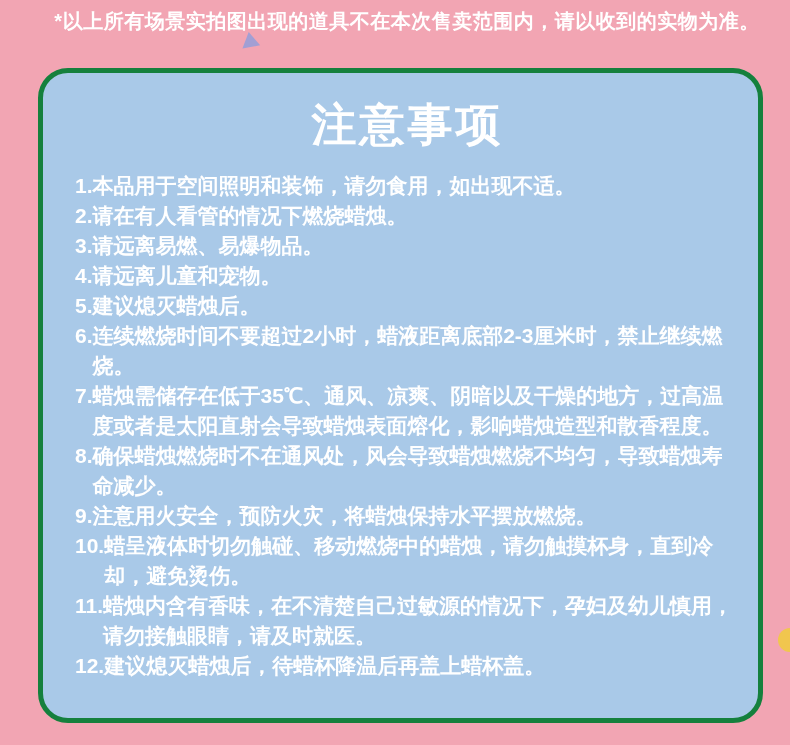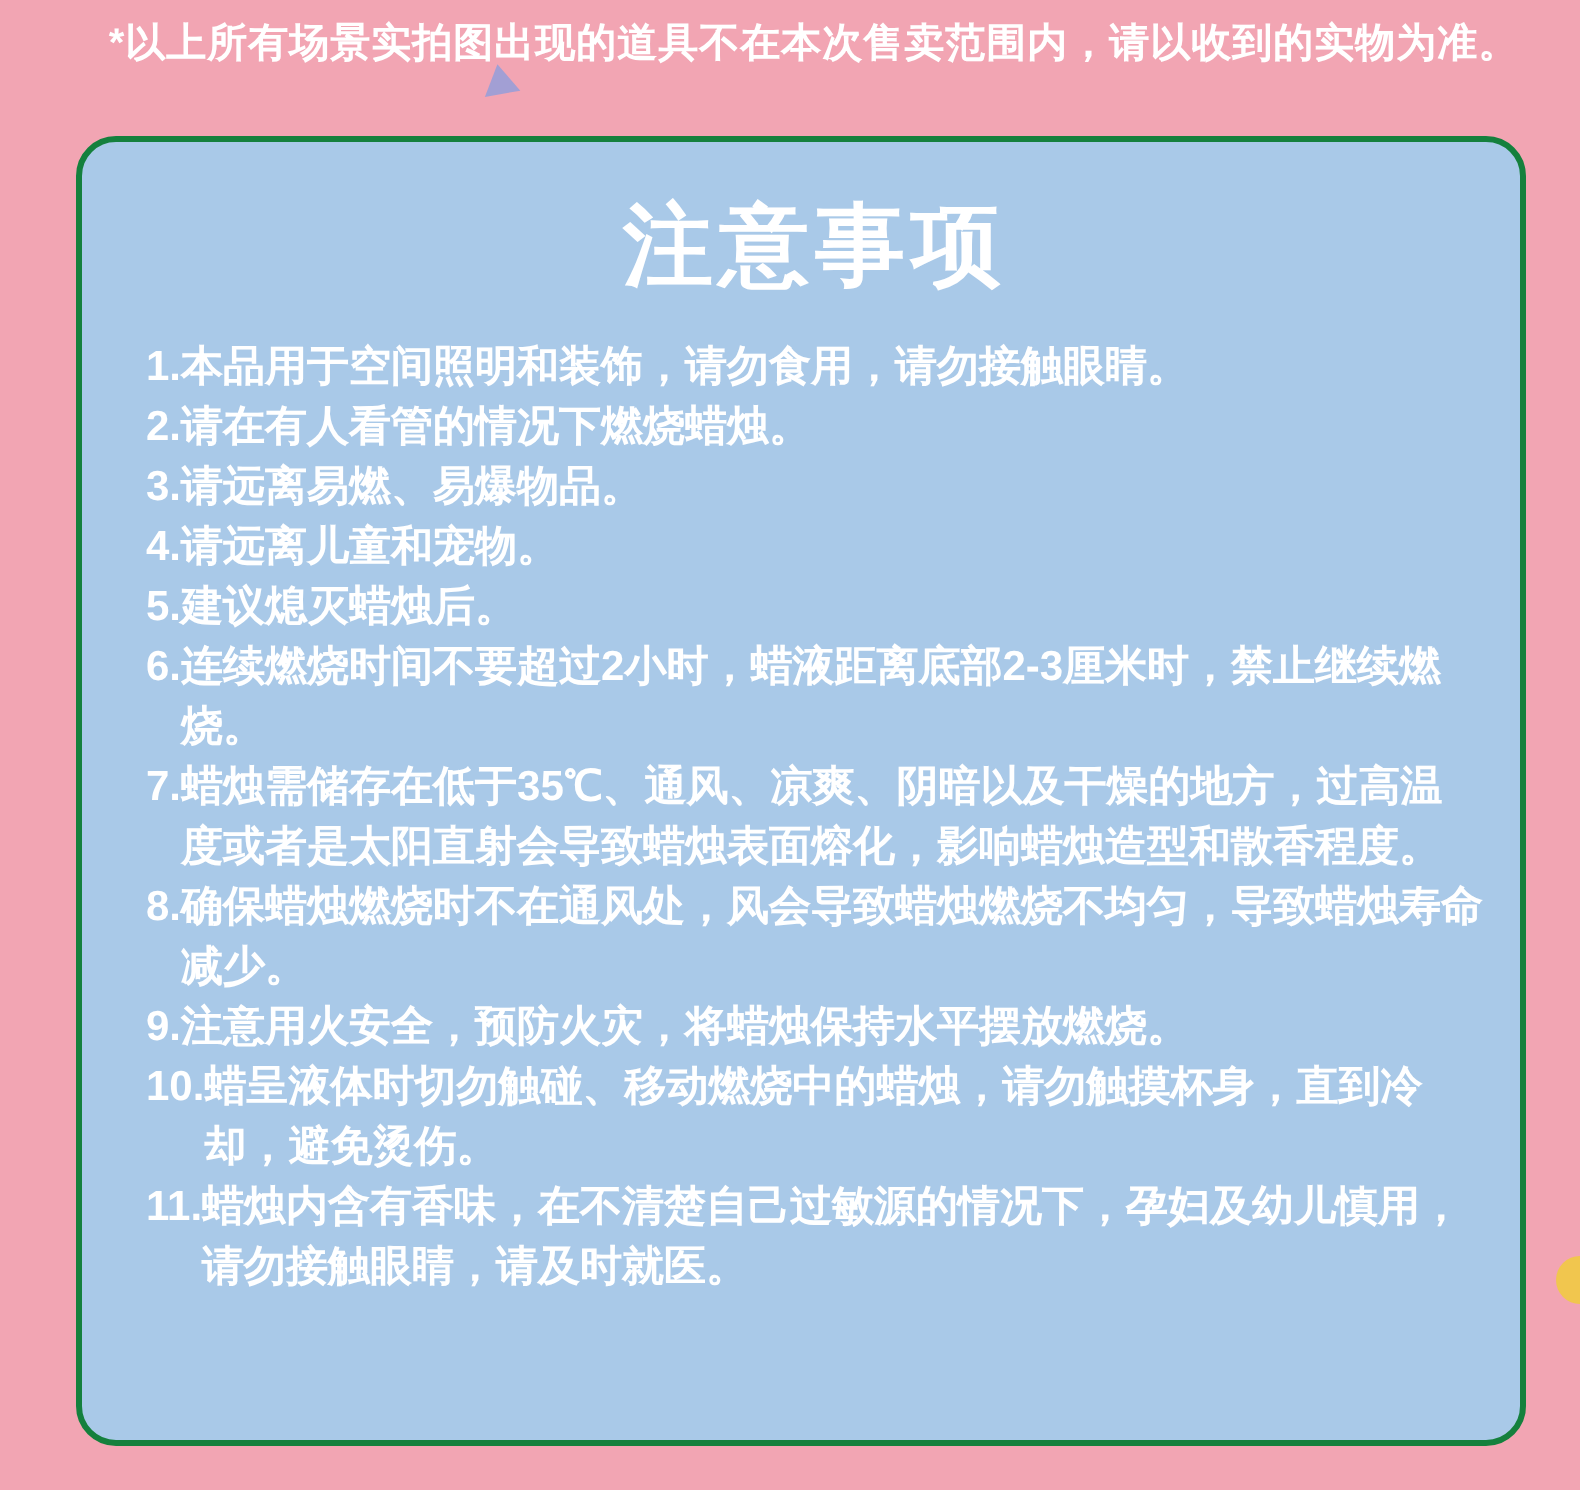--- a/index.html
+++ b/index.html
@@ -51,22 +51,22 @@
   }
   
   .notice-box {
     position: absolute;
     left: 38px;
     top: 68px;
     width: 725px;
     height: 655px;
     box-sizing: border-box;
     background: #a9c9e8;
-    border: 3px solid #15803d;
-    border-radius: 20px;
+    border: 5px solid #15803d;
+    border-radius: 30px;
     padding: 0 18px 0 32px;
   }
   .notice-title {
     margin: 28px 0 0 0;
     text-align: center;
     color: #ffffff;
     font-size: 45px;
     line-height: 48px;
     font-weight: bold;
     letter-spacing: 3px;
@@ -96,21 +96,21 @@
 
 <div class="disclaimer">*以上所有场景实拍图出现的道具不在本次售卖范围内，请以收到的实物为准。</div>
 
 <div class="triangle-deco"></div>
 
 <div class="notice-box">
   <h1 class="notice-title">注意事项</h1>
   <ol class="notice-list">
     <li class="notice-item">
         <span class="num">1.</span>
-        <span class="text">本品用于空间照明和装饰，请勿食用，请勿接触眼睛。</span>
+        <span class="text">本品用于空间照明和装饰，请勿食用，如出现不适。</span>
       </li>
     <li class="notice-item">
         <span class="num">2.</span>
         <span class="text">请在有人看管的情况下燃烧蜡烛。</span>
       </li>
     <li class="notice-item">
         <span class="num">3.</span>
         <span class="text">请远离易燃、易爆物品。</span>
       </li>
     <li class="notice-item">
@@ -138,16 +138,20 @@
         <span class="text">注意用火安全，预防火灾，将蜡烛保持水平摆放燃烧。</span>
       </li>
     <li class="notice-item">
         <span class="num">10.</span>
         <span class="text">蜡呈液体时切勿触碰、移动燃烧中的蜡烛，请勿触摸杯身，直到冷却，避免烫伤。</span>
       </li>
     <li class="notice-item">
         <span class="num">11.</span>
         <span class="text">蜡烛内含有香味，在不清楚自己过敏源的情况下，孕妇及幼儿慎用，请勿接触眼睛，请及时就医。</span>
       </li>
+    <li class="notice-item">
+        <span class="num">12.</span>
+        <span class="text">建议熄灭蜡烛后，待蜡杯降温后再盖上蜡杯盖。</span>
+      </li>
   </ol>
 </div>
 
 <div class="dot-deco"></div>
 
 </body></html>

